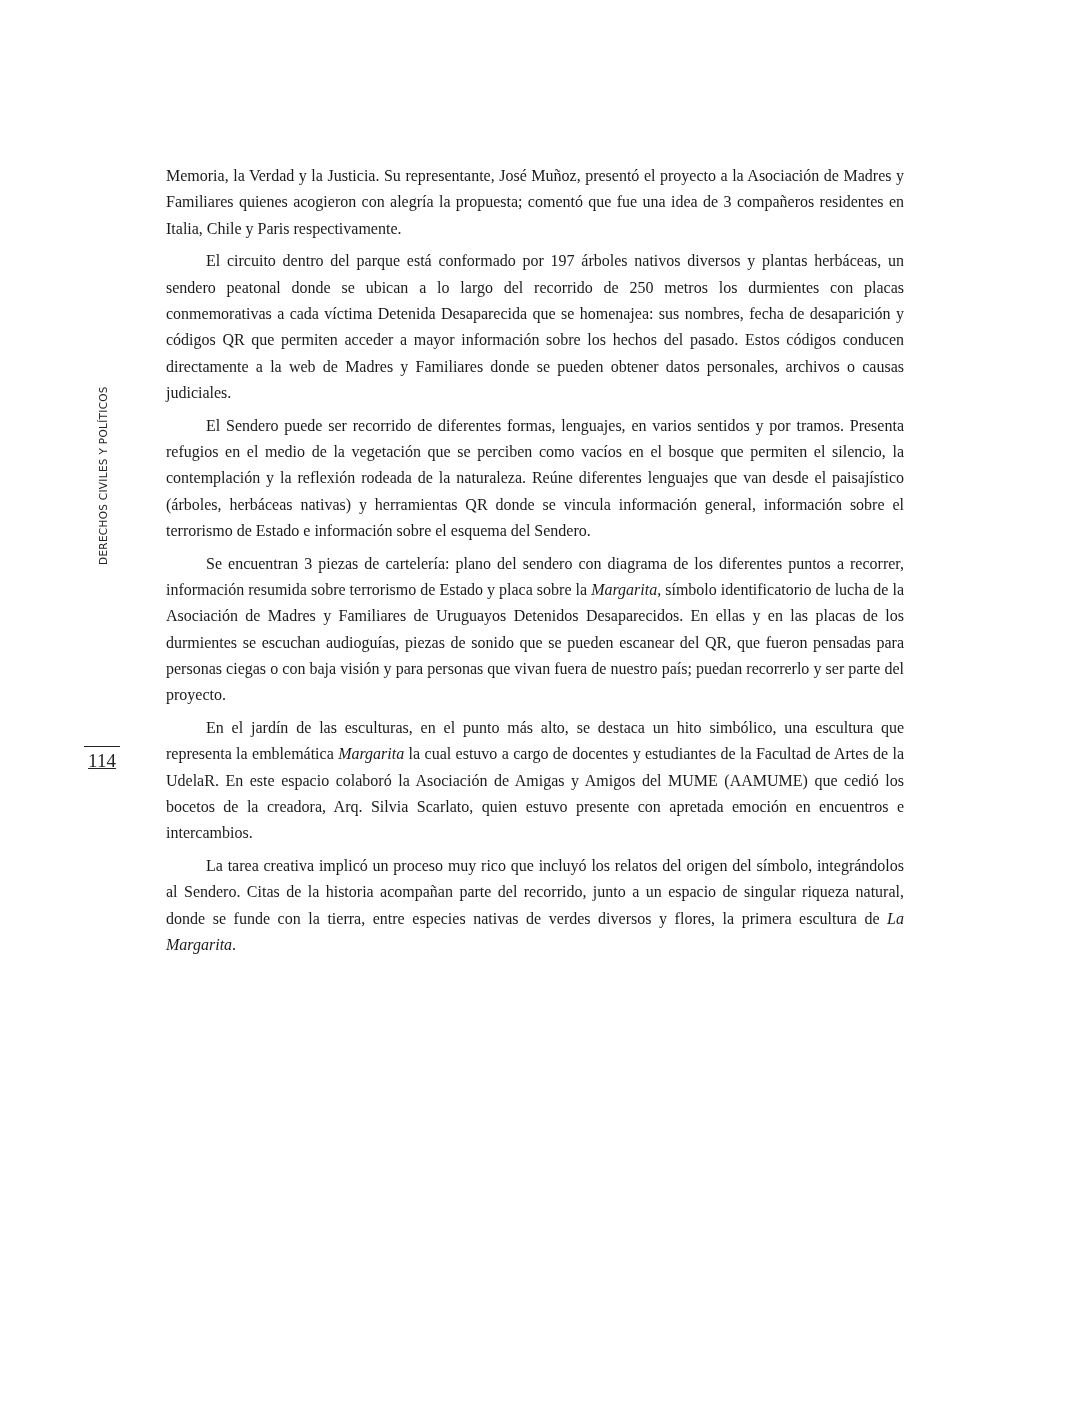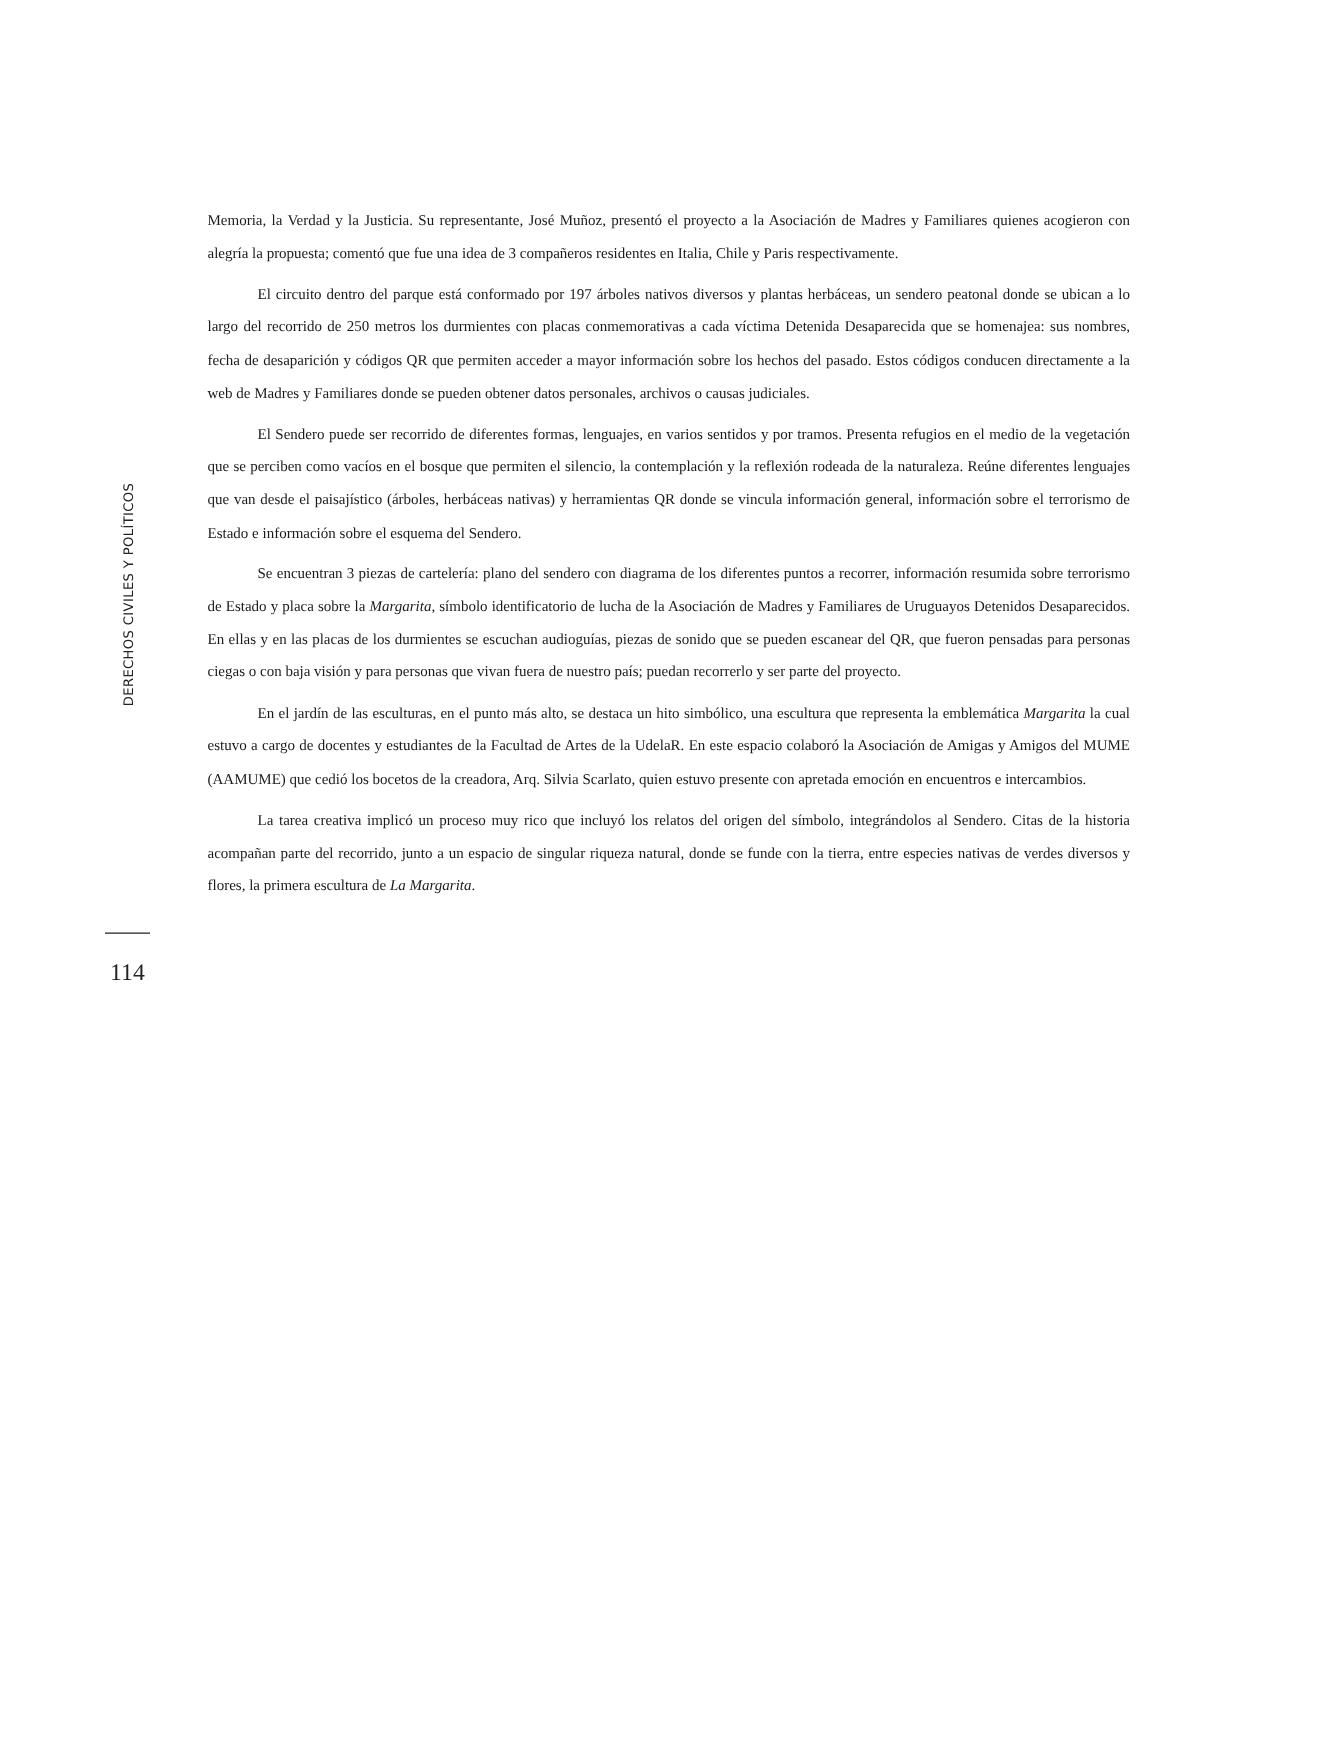--- a/index.html
+++ b/index.html
@@ -5,26 +5,26 @@
   html, body { margin: 0; padding: 0; background: #ffffff; }
   body { width: 1069px; height: 1409px; position: relative; overflow: hidden; color: #1a1a1a; }
   .side-title {
     position: absolute; left: 97px; top: 565px;
     transform-origin: left top; transform: rotate(-90deg);
     font-family: "DejaVu Sans", sans-serif; font-size: 10.5px; letter-spacing: 0.3px;
     white-space: nowrap; color: #222;
   }
   .page-num {
     position: absolute; left: 84px; top: 746px; width: 36px;
-    border-top: 1.5px solid #222; padding-top: 21px;
-    font-family: "Liberation Serif", serif; font-size: 19px; text-align: center; color: #222;
+    border-top: 1.5px solid #222; padding-top: 3px;
+    font-family: "Liberation Serif", serif; font-size: 19px; text-align: center; color: #222; text-decoration: underline;
   }
   .text-block {
     position: absolute; left: 166px; top: 163px; width: 738px;
-    font-family: "Liberation Serif", serif; font-size: 12px; line-height: 26.3px;
+    font-family: "Liberation Serif", serif; font-size: 16px; line-height: 26.3px;
     text-align: justify; hyphens: manual;
   }
   .text-block p { margin: 0 0 6.5px 0; text-indent: 40px; }
   .text-block p.first { text-indent: 0; }
   em { font-style: italic; }
 </style>
 </head>
 <body>
 
 <div class="side-title">DERECHOS CIVILES Y POLÍTICOS</div>

